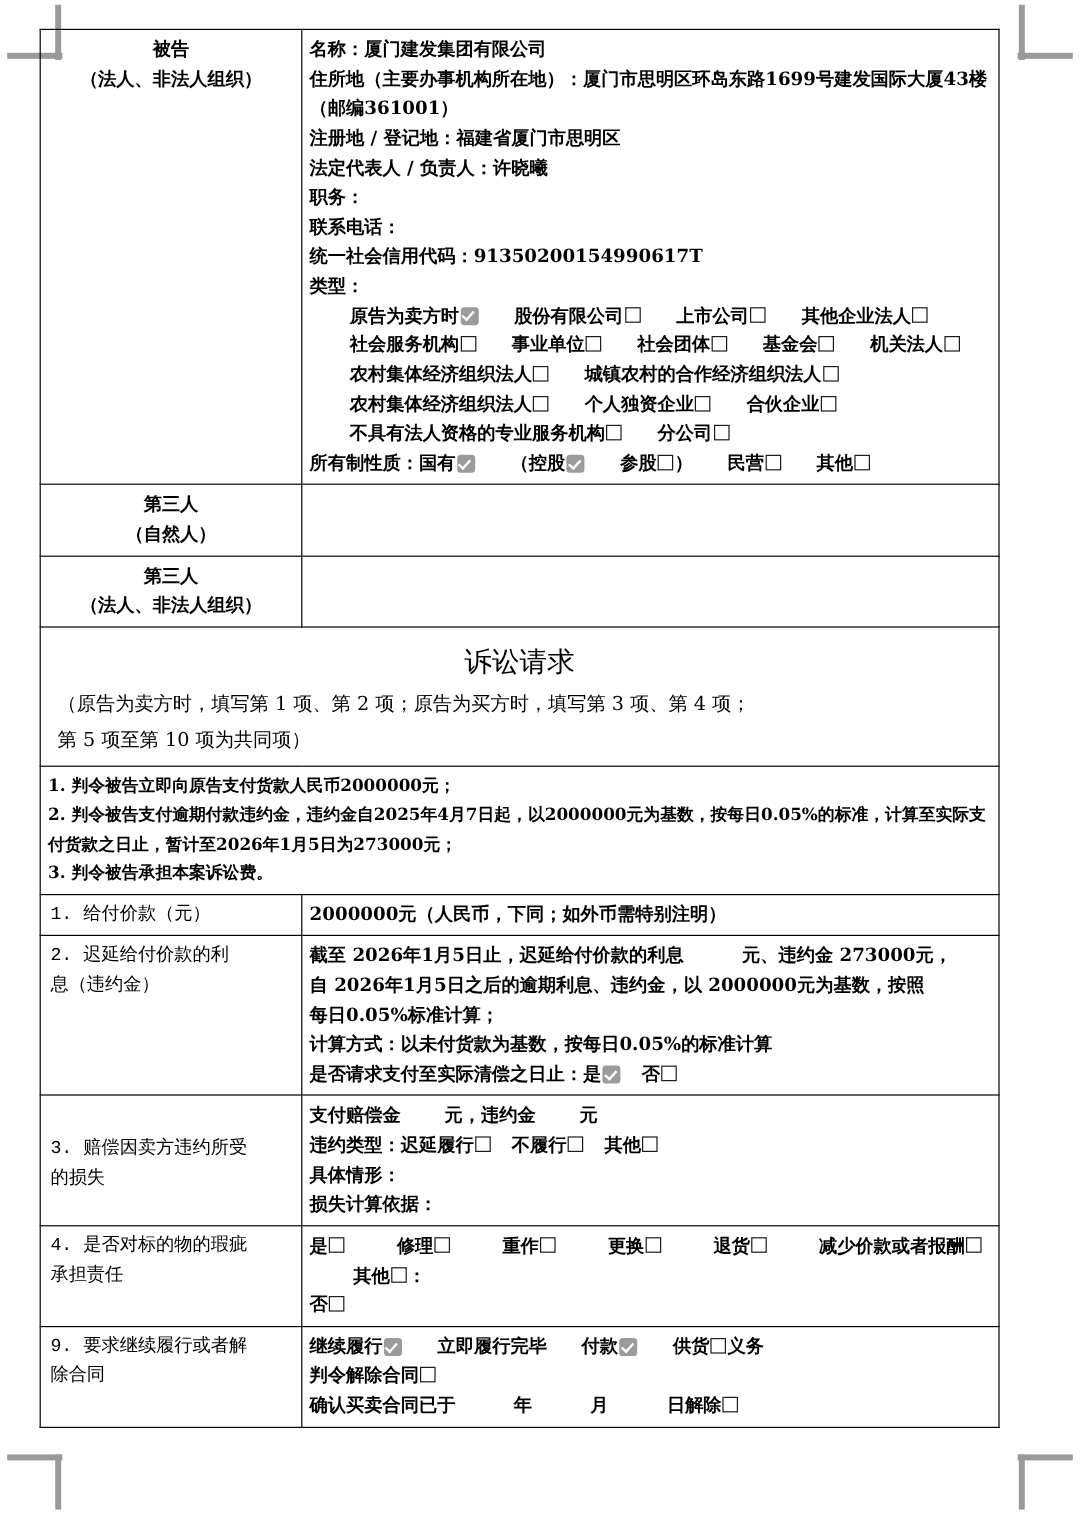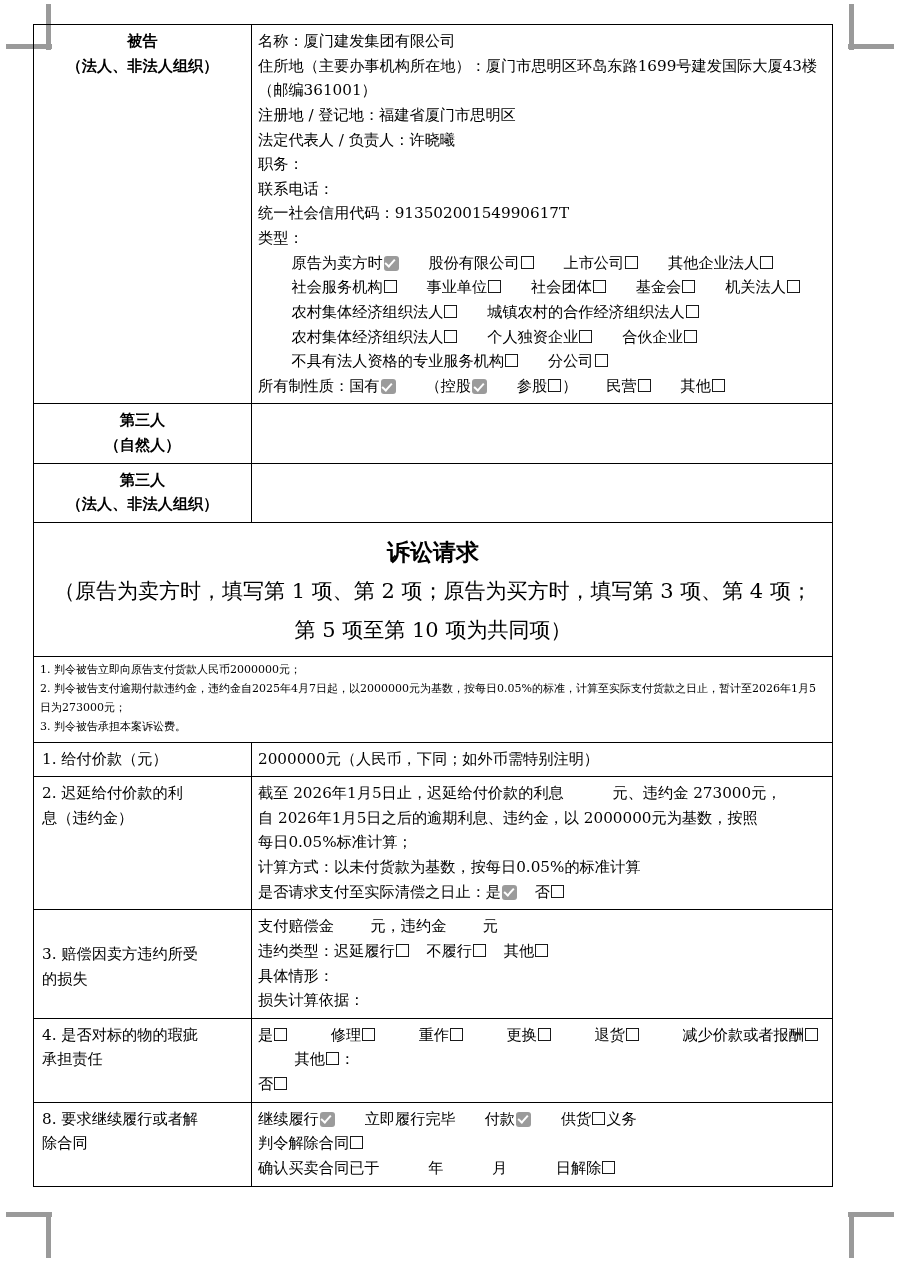--- a/index.html
+++ b/index.html
@@ -64,26 +64,27 @@
   }
   td.label-cell {
     width: 205px;
     text-align: center;
     font-weight: bold;
   }
   td.label-cell.left-align {
     text-align: left;
     font-weight: normal;
     padding-left: 8px;
+    font-family: Liberation Mono, monospace;
   }
   td.value-cell {
-    font-weight: normal;
+    font-weight: bold;
   }
   td.value-cell.normal {
-    font-weight: normal;
+    font-weight: bold;
   }
 
   .line { white-space: normal; }
   .indent-1 { padding-left: 2.2em; }
 
   
   .cb {
     display: inline-block;
     width: 13px;
     height: 13px;
@@ -112,39 +113,39 @@
     width: 4px;
     height: 8px;
     border: solid #ffffff;
     border-width: 0 2.1px 2.1px 0;
     transform: rotate(42deg);
   }
 
   
   .claims-head {
     text-align: center;
-    font-weight: bold;
+    font-weight: normal;
     font-size: 23px;
     line-height: 1.5;
     padding: 8px 0 4px 0;
   }
   .claims-sub {
-    text-align: center;
-    font-size: 21px;
+    text-align: left;
+    font-size: 16px;
     font-weight: normal;
     line-height: 1.75;
     padding: 0 8px 2px 8px;
   }
   td.full-cell {
     font-weight: bold;
   }
   .claim-para {
-    font-size: 11px;
+    font-size: 14px;
     line-height: 1.72;
-    font-weight: normal;
+    font-weight: bold;
   }
   .gap-s { display: inline-block; width: 2.4em; }
   .gap-m { display: inline-block; width: 3.2em; }
   .sp { display: inline-block; width: 1.1em; }
   .sp2 { display: inline-block; width: 1.9em; }
   .sp3 { display: inline-block; width: 2.8em; }
 </style>
 </head>
 <body>
 
@@ -306,21 +307,21 @@
     </td>
     <td class="value-cell">
       <div class="line"><span><span>是</span><span class="cb"></span></span><span class="sp3"></span><span><span>修理</span><span class="cb"></span></span><span class="sp3"></span><span><span>重作</span><span class="cb"></span></span><span class="sp3"></span><span><span>更换</span><span class="cb"></span></span><span class="sp3"></span><span><span>退货</span><span class="cb"></span></span><span class="sp3"></span><span><span>减少价款或者报酬</span><span class="cb"></span></span></div>
       <div class="line" style="padding-left:2.4em"><span><span>其他</span><span class="cb"></span></span><span>：</span></div>
       <div class="line"><span><span>否</span><span class="cb"></span></span></div>
     </td>
   </tr>
 
   <tr>
     <td class="label-cell left-align">
-      <div>8. 要求继续履行或者解</div>
+      <div>9. 要求继续履行或者解</div>
       <div>除合同</div>
     </td>
     <td class="value-cell">
       <div class="line"><span><span>继续履行</span><span class="cb-checked"></span></span><span class="sp2"></span><span>立即履行完毕</span><span class="sp2"></span><span><span>付款</span><span class="cb-checked"></span></span><span class="sp2"></span><span><span>供货</span><span class="cb"></span></span><span>义务</span></div>
       <div class="line"><span><span>判令解除合同</span><span class="cb"></span></span></div>
       <div class="line"><span>确认买卖合同已于</span><span class="gap-m"></span><span>年</span><span class="gap-m"></span><span>月</span><span class="gap-m"></span><span><span>日解除</span><span class="cb"></span></span></div>
     </td>
   </tr>
 
 </tbody>

